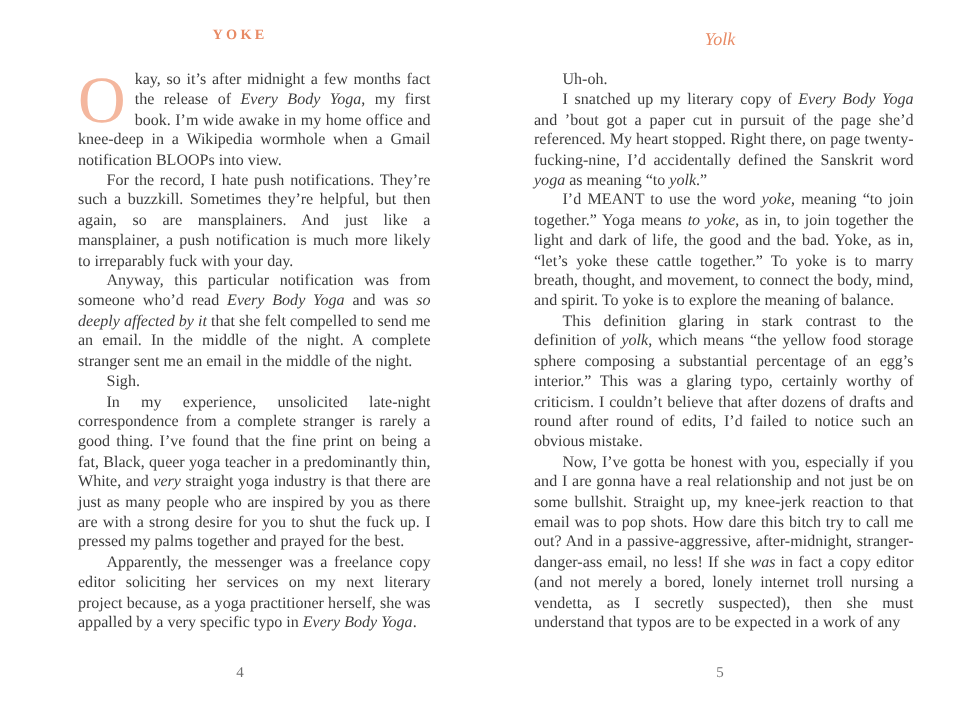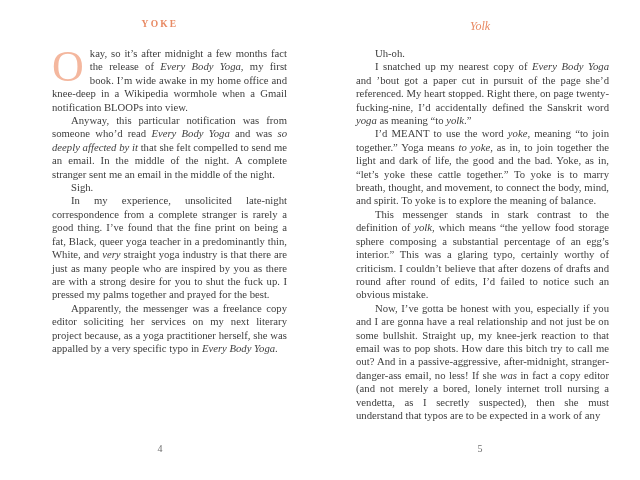--- a/index.html
+++ b/index.html
@@ -48,31 +48,32 @@
   }
 </style>
 </head>
 <body style="background: rgb(255, 255, 255);">
 
 <div class="spread">
   <div class="page left">
     <div class="running-head caps">YOKE</div>
     <div class="page-body" id="left-body">
         <p class="has-dropcap"><span class="dropcap">O</span><span>kay, so it’s after midnight a few months fact the release of </span><em>Every Body Yoga</em><span>, my first book. I’m wide awake in my home office and knee-deep in a Wikipedia wormhole when a Gmail notification BLOOPs into view.</span></p>
+        <p><span>For the record, I hate push notifications. They’re such a buzzkill. Sometimes they’re helpful, but then again, so are mansplainers. And just like a mansplainer, a push notification is much more likely to irreparably fuck with your day.</span></p>
         <p><span>Anyway, this particular notification was from someone who’d read </span><em>Every Body Yoga</em><span> and was </span><em>so deeply affected by it</em><span> that she felt compelled to send me an email. In the middle of the night. A complete stranger sent me an email in the middle of the night.</span></p>
         <p><span>Sigh.</span></p>
         <p><span>In my experience, unsolicited late-night correspondence from a complete stranger is rarely a good thing. I’ve found that the fine print on being a fat, Black, queer yoga teacher in a predominantly thin, White, and </span><em>very</em><span> straight yoga industry is that there are just as many people who are inspired by you as there are with a strong desire for you to shut the fuck up. I pressed my palms together and prayed for the best.</span></p>
         <p><span>Apparently, the messenger was a freelance copy editor soliciting her services on my next literary project because, as a yoga practitioner herself, she was appalled by a very specific typo in </span><em>Every Body Yoga</em><span>.</span></p>
       </div>
     <div class="page-number">4</div>
   </div>
   <div class="page right">
     <div class="running-head ital">Yolk</div>
     <div class="page-body" id="right-body">
         <p><span>Uh-oh.</span></p>
-        <p><span>I snatched up my nearest copy of </span><em>Every Body Yoga</em><span> and ’bout got a paper cut in pursuit of the page she’d referenced. My heart stopped. Right there, on page twenty-fucking-nine, I’d accidentally defined the Sanskrit word </span><em>yoga</em><span> as meaning “to </span><em>yolk</em><span>.”</span></p>
+        <p><span>I snatched up my literary copy of </span><em>Every Body Yoga</em><span> and ’bout got a paper cut in pursuit of the page she’d referenced. My heart stopped. Right there, on page twenty-fucking-nine, I’d accidentally defined the Sanskrit word </span><em>yoga</em><span> as meaning “to </span><em>yolk</em><span>.”</span></p>
         <p><span>I’d MEANT to use the word </span><em>yoke</em><span>, meaning “to join together.” Yoga means </span><em>to yoke</em><span>, as in, to join together the light and dark of life, the good and the bad. Yoke, as in, “let’s yoke these cattle together.” To yoke is to marry breath, thought, and movement, to connect the body, mind, and spirit. To yoke is to explore the meaning of balance.</span></p>
-        <p><span>This messenger stands in stark contrast to the definition of </span><em>yolk</em><span>, which means “the yellow food storage sphere composing a substantial percentage of an egg’s interior.” This was a glaring typo, certainly worthy of criticism. I couldn’t believe that after dozens of drafts and round after round of edits, I’d failed to notice such an obvious mistake.</span></p>
+        <p><span>This definition glaring in stark contrast to the definition of </span><em>yolk</em><span>, which means “the yellow food storage sphere composing a substantial percentage of an egg’s interior.” This was a glaring typo, certainly worthy of criticism. I couldn’t believe that after dozens of drafts and round after round of edits, I’d failed to notice such an obvious mistake.</span></p>
         <p><span>Now, I’ve gotta be honest with you, especially if you and I are gonna have a real relationship and not just be on some bullshit. Straight up, my knee-jerk reaction to that email was to pop shots. How dare this bitch try to call me out? And in a passive-aggressive, after-midnight, stranger-danger-ass email, no less! If she </span><em>was</em><span> in fact a copy editor (and not merely a bored, lonely internet troll nursing a vendetta, as I secretly suspected), then she must understand that typos are to be expected in a work of any</span></p>
       </div>
     <div class="page-number">5</div>
   </div>
 </div>
 
 </body></html>

